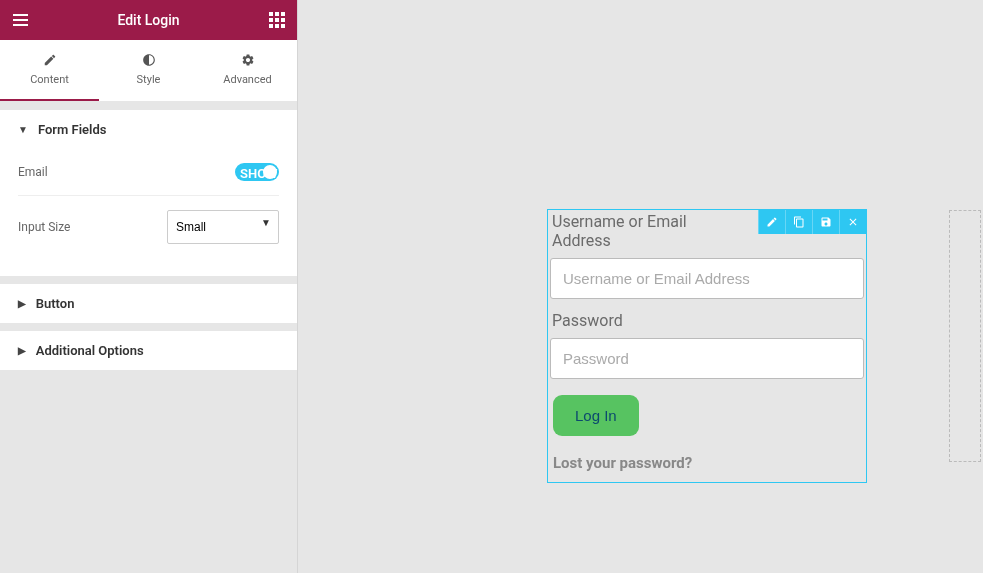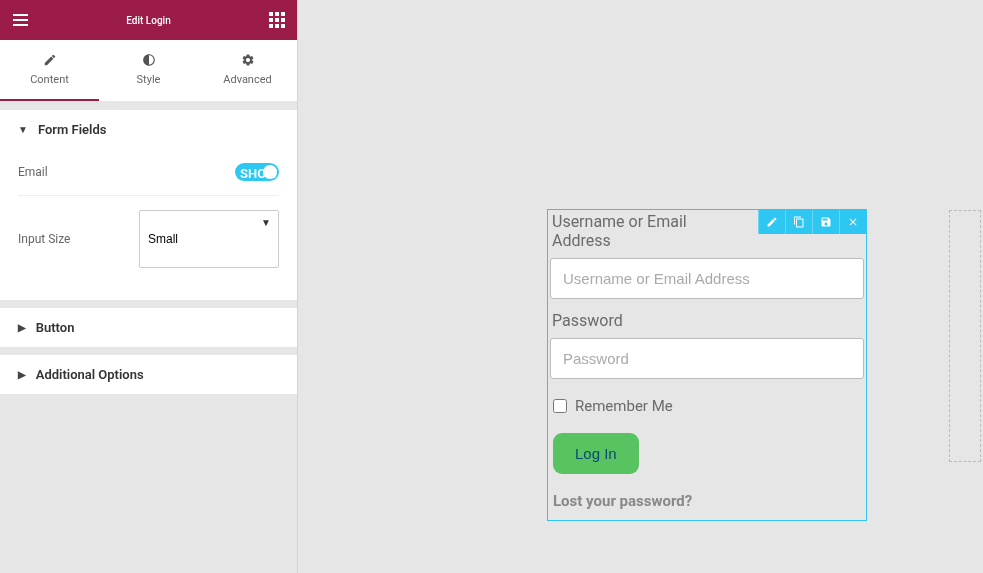--- a/index.html
+++ b/index.html
@@ -4,21 +4,21 @@
   <style>
     * { box-sizing: border-box; margin: 0; padding: 0; }
     body { font-family: -apple-system, BlinkMacSystemFont, "Segoe UI", Roboto, Arial, sans-serif; background: #e6e6e6; width: 983px; height: 573px; overflow: hidden; display: flex; }
     
     
     .sidebar { width: 298px; background: #e6e6e6; display: flex; flex-direction: column; border-right: 1px solid #d5d5d5; position: relative; }
     
     
     .header { background: #9b1b49; color: #fff; height: 40px; display: flex; align-items: center; justify-content: space-between; padding: 0; }
     .header-left { width: 40px; height: 40px; display: flex; align-items: center; justify-content: center; cursor: pointer; }
-    .header-title { font-size: 10px; font-weight: 500; color: #fff; }
+    .header-title { font-size: 14px; font-weight: 500; color: #fff; }
     .header-right { width: 40px; height: 40px; display: flex; align-items: center; justify-content: center; cursor: pointer; }
     .hamburger { display: flex; flex-direction: column; gap: 3px; }
     .hamburger span { width: 15px; height: 2px; background: #fff; }
     .grid-icon { display: grid; grid-template-columns: repeat(3, 4px); grid-template-rows: repeat(3, 4px); gap: 2px; }
     .grid-icon span { background: #fff; }
     
     
     .tabs { background: #fff; display: flex; border-bottom: 1px solid #e6e6e6; }
     .tab { flex: 1; padding: 13px 9px; text-align: center; cursor: pointer; font-size: 11px; color: #666; }
     .tab.active { border-bottom: 2px solid #9b1b49; }
@@ -31,21 +31,21 @@
     .section-caret { margin-right: 10px; font-size: 10px; color: #444; }
     .section-body { padding: 0 18px 18px; }
     
     
     .control-row { display: flex; align-items: center; justify-content: space-between; padding: 14px 0; border-bottom: 1px solid #eee; font-size: 12px; color: #666; }
     .control-row:last-child { border-bottom: none; }
     .toggle { width: 44px; height: 18px; background: #2ec7f2; border-radius: 10px; position: relative; cursor: pointer; }
     .toggle-knob { width: 14px; height: 14px; background: #fff; border-radius: 50%; position: absolute; right: 2px; top: 2px; }
     .toggle-text { position: absolute; left: 5px; top: 3px; font-size: 13px; color: #fff; font-weight: 600; }
     .select-wrap { position: relative; }
-    select { width: 140px; padding: 21px 8px; border: 1px solid #ccc; border-radius: 2px; font-size: 12px; background: #fff; appearance: none; cursor: pointer; }
+    select { width: 112px; padding: 9px 8px; border: 1px solid #ccc; border-radius: 2px; font-size: 12px; background: #fff; appearance: none; cursor: pointer; }
     .select-caret { position: absolute; right: 8px; top: 7px; font-size: 10px; color: #333; pointer-events: none; }
     
     
     .canvas { flex: 1; background: #e6e6e6; position: relative; }
     
     
     .widget { position: absolute; left: 249px; top: 209px; width: 320px; border: 1px solid #2ec7f2; background: #e6e6e6; }
     .widget-toolbar { position: absolute; right: 0; top: 0; display: flex; background: #2ec7f2; }
     .widget-tool { width: 27px; height: 24px; display: flex; align-items: center; justify-content: center; cursor: pointer; color: #fff; border-left: 1px solid rgba(255,255,255,0.28); }
     .widget-tool svg { width: 12px; height: 12px; }
@@ -180,22 +180,18 @@
         <svg viewBox="0 0 24 24" fill="currentColor">
             <path d="M19 6.41L17.59 5 12 10.59 6.41 5 5 6.41 10.59 12 5 17.59 6.41 19 12 13.41 17.59 19 19 17.59 13.41 12z"></path>
           </svg>
       </div>
     </div>
     <div class="widget-body">
       <div class="field-label first">Username or Email Address</div>
       <input type="text" class="text-input" placeholder="Username or Email Address" style="">
       <div class="field-label">Password</div>
       <input type="password" class="text-input" placeholder="Password" style="">
-      <label class="checkbox-row">
-        <input type="checkbox" style="">
-        <span>Remember Me</span>
-      </label>
       <button class="login-btn">Log In</button>
       <a class="lost-link">Lost your password?</a>
     </div>
   </div>
   <div class="dashed-box"></div>
 </div>
 
 </body></html>

